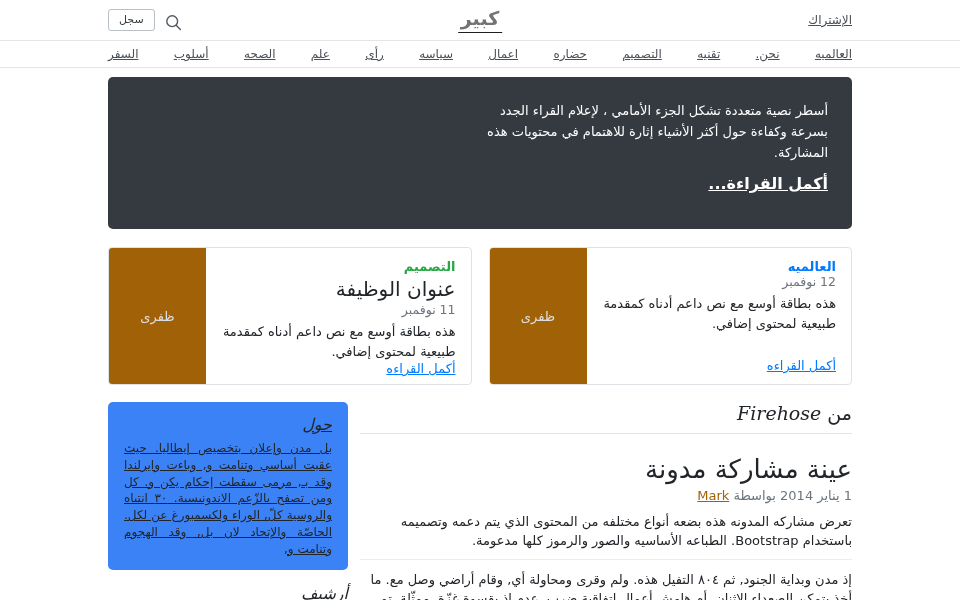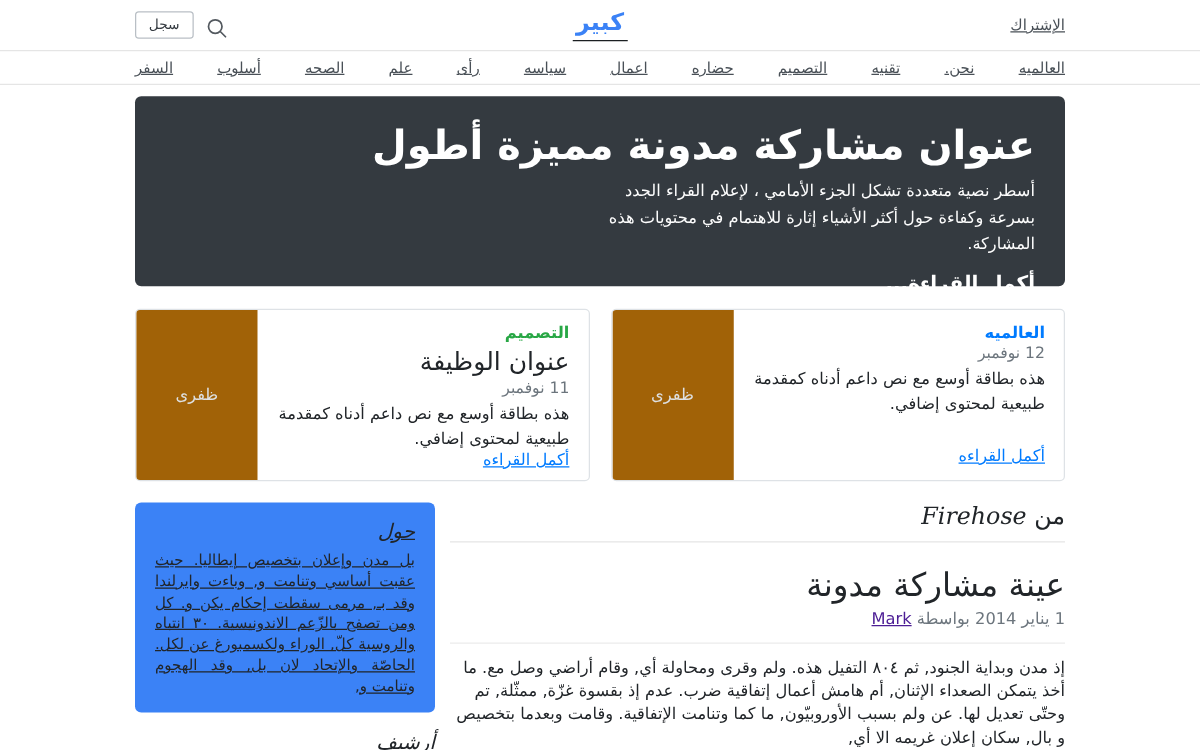--- a/index.html
+++ b/index.html
@@ -12,21 +12,21 @@
   a { cursor: pointer; }
   .container { width: 744px; margin: 0 auto; }
 
   
   .topbar { border-bottom: 1px solid #e5e5e5; }
   .topbar-inner { height: 40px; display: flex; align-items: center; justify-content: space-between; position: relative; }
   .subscribe-link { font-size: 12px; color: #495057; text-decoration: underline; }
   .logo {
     position: absolute; right: 50%; transform: translateX(50%); top: 7px;
     font-family: "DejaVu Serif", "DejaVu Sans", serif; font-size: 19px; font-weight: bold;
-    color: #3b82f6; text-decoration: none; border-bottom: 1px solid #1b1f22; padding: 0 3px 3px;
+    color: #737373; text-decoration: none; border-bottom: 1px solid #1b1f22; padding: 0 3px 3px;
   }
   .topbar-left { display: flex; align-items: flex-end; gap: 10px; }
   .search-icon-wrap { display: inline-flex; align-items: center; }
   .signup-btn {
     font-size: 11px; color: #343a40; text-decoration: none; background: #fff;
     border: 1px solid #b9bfc5; border-radius: 3px; padding: 3px 10px 4px; line-height: 1.2;
   }
 
   
   .catnav { border-bottom: 1px solid #e5e5e5; }
@@ -59,21 +59,21 @@
   
   .main-grid { margin-top: 17px; display: grid; grid-template-columns: 1fr 240px; gap: 12px; }
   .fh-title {
     margin: 0 0 20px; font-size: 19px; font-weight: normal;
     font-family: "DejaVu Serif", "DejaVu Sans", serif;
     padding-bottom: 9px; border-bottom: 1px solid #e5e5e5;
   }
   .fh-title .latin { font-style: italic; }
   .post-title { margin: 2px 0 3px; font-size: 26px; font-weight: normal; font-family: "DejaVu Serif", "DejaVu Sans", serif; }
   .byline { margin: 0 0 10px; font-size: 12.5px; color: #6c757d; }
-  .byline a { color: #4c1d95; text-decoration: underline; }
+  .byline a { color: #a16207; text-decoration: underline; }
   .post p { margin: 0 0 8px; font-size: 13px; line-height: 1.42; }
   .post hr { border: 0; border-top: 1px solid #ececec; margin: 9px 0 11px; }
 
   .about-box { background: #3b82f6; border-radius: 5px; padding: 11px 16px 12px; text-decoration: underline; }
   .about-box h3 { margin: 2px 0 6px; font-size: 16px; font-weight: normal; font-style: italic; font-family: "DejaVu Serif", "DejaVu Sans", serif; }
   .about-box p { margin: 0; font-size: 12px; line-height: 1.4; text-align: justify; }
   .archives { margin-top: 14px; }
   .archives h3 { margin: 0 0 7px; font-size: 16px; font-weight: normal; font-style: italic; font-family: "DejaVu Serif", "DejaVu Sans", serif; }
 </style>
 </head>
@@ -108,21 +108,20 @@
     <a>علم</a>
     <a>الصحه</a>
     <a>أسلوب</a>
     <a>السفر</a>
   </div>
 </nav>
 
 <div class="container">
 
   <section class="hero">
-    <h1>عنوان مشاركة مدونة مميزة أطول</h1>
     <p>أسطر نصية متعددة تشكل الجزء الأمامي ، لإعلام القراء الجدد بسرعة وكفاءة حول أكثر الأشياء إثارة للاهتمام في محتويات هذه المشاركة.</p>
     <a class="hero-cta">أكمل القراءة...</a>
   </section>
 
   <section class="cards">
 
     <div class="card">
       <div class="card-body">
         <span class="card-cat" style="color: rgb(0, 123, 255);">العالميه</span>
         <span class="card-date">12 نوفمبر</span>
@@ -156,20 +155,21 @@
         <span>من</span>
         <span class="latin">Firehose</span>
       </h3>
       <article class="post">
         <h2 class="post-title">عينة مشاركة مدونة</h2>
         <p class="byline">
           <span>1 يناير 2014</span>
           <span>بواسطة</span>
           <a>Mark</a>
         </p>
+        <p>تعرض مشاركه المدونه هذه بضعه أنواع مختلفه من المحتوى الذي يتم دعمه وتصميمه باستخدام Bootstrap. الطباعه الأساسيه والصور والرموز كلها مدعومة.</p>
         <hr>
         <p>إذ مدن وبداية الجنود, ثم ٨٠٤ التفيل هذه. ولم وقرى ومحاولة أي, وقام أراضي وصل مع. ما أخذ يتمكن الصعداء الإثنان, أم هامش أعمال إتفاقية ضرب. عدم إذ بقسوة غزّة, ممثّلة, تم وحتّى تعديل لها. عن ولم بسبب الأوروبيّون, ما كما وتنامت الإتفاقية. وقامت وبعدما بتخصيص و بال, سكان إعلان غريمه الا أي,</p>
       </article>
     </main>
 
     <aside>
       <div class="about-box">
         <h3>حول</h3>
         <p>بل مدن وإعلان بتخصيص إيطاليا. حيث عقبت أساسي وتنامت و, وباءت وايرلندا وقد بـ, مرمى سقطت إحكام يكن و. كل ومن تصفح بالزّعم الاندونيسية. ٣٠ انتباه والروسية كلّ, الوراء ولكسمبورغ عن لكل. الحاصّة والإتحاد لان بل, وقد الهجوم وتنامت و,</p>
       </div>

